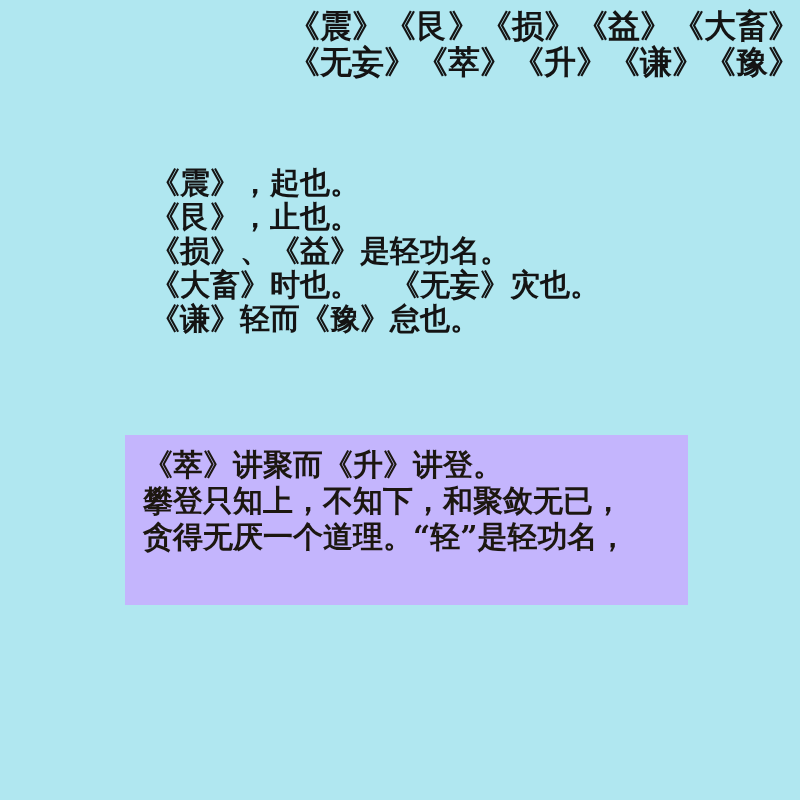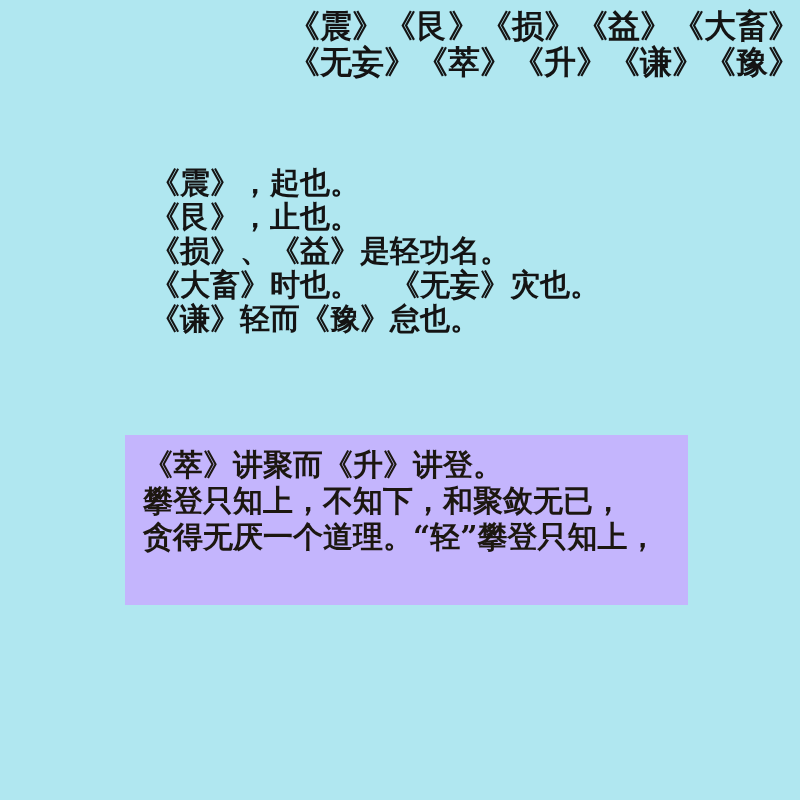--- a/index.html
+++ b/index.html
@@ -76,16 +76,16 @@
     <div class="verse-line">《震》，起也。</div>
     <div class="verse-line">《艮》，止也。</div>
     <div class="verse-line">《损》、《益》是轻功名。</div>
     <div class="verse-line">《大畜》时也。　《无妄》灾也。</div>
     <div class="verse-line">《谦》轻而《豫》怠也。</div>
   </div>
 
   <div class="note-box">
     <div class="note-line">《萃》讲聚而《升》讲登。</div>
     <div class="note-line">攀登只知上，不知下，和聚敛无已，</div>
-    <div class="note-line">贪得无厌一个道理。“轻”攀登只知上，</div>
+    <div class="note-line">贪得无厌一个道理。“轻”是轻功名，</div>
   </div>
 
 </div>
 
 </body></html>

